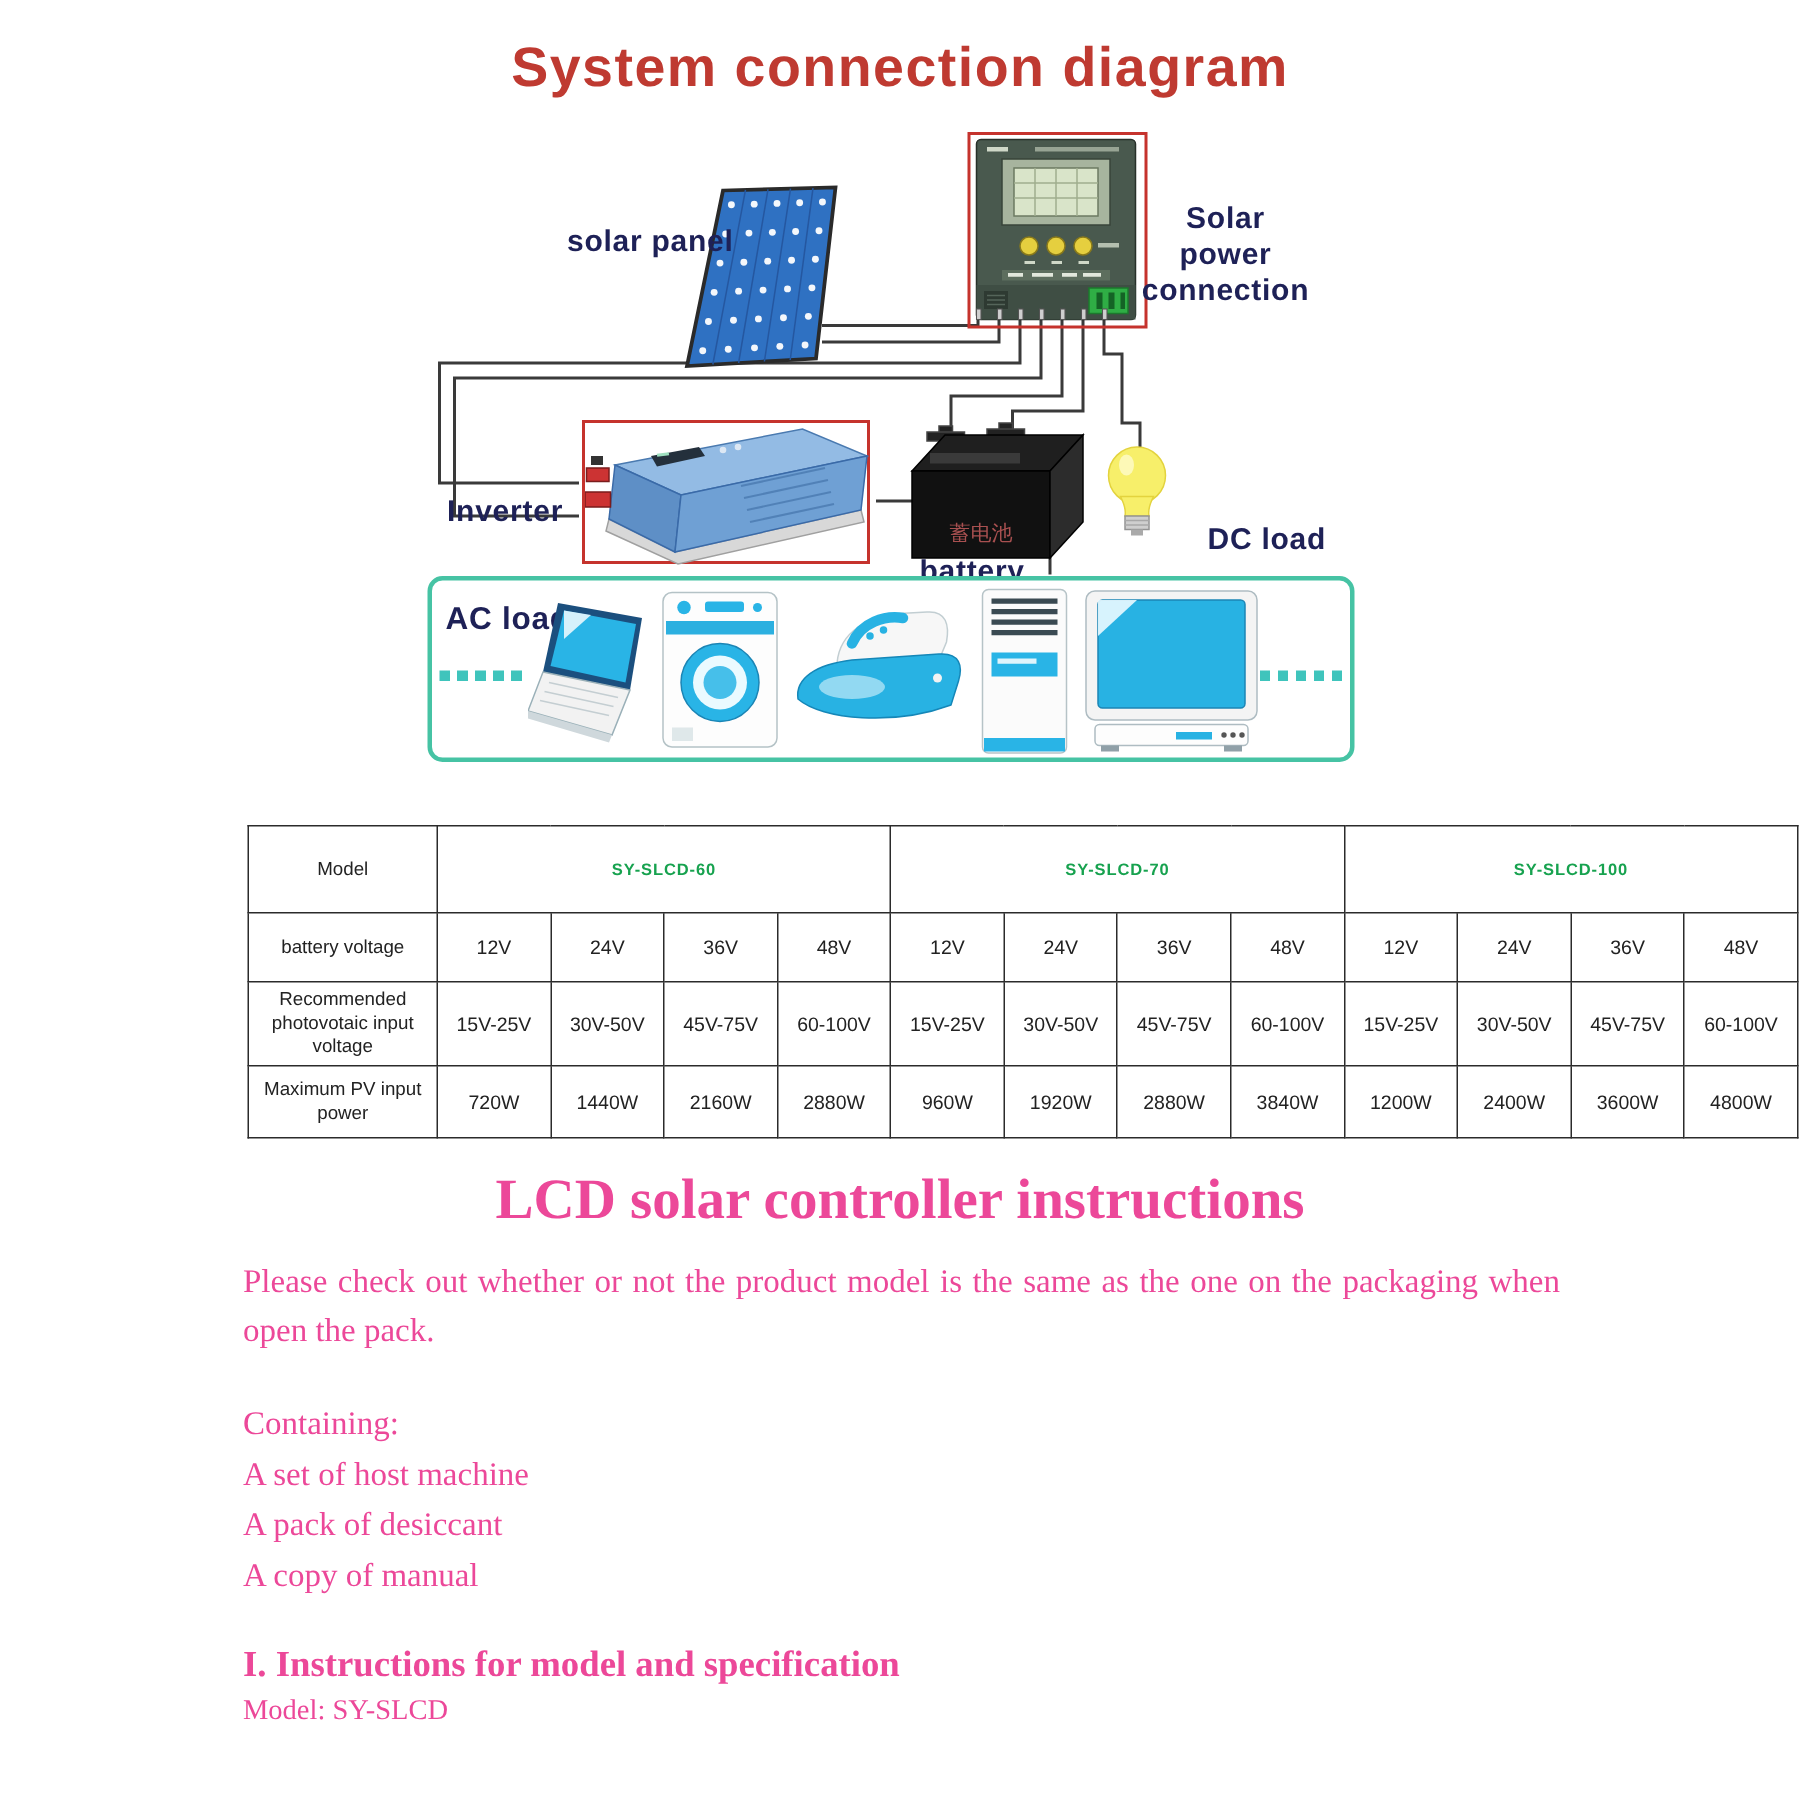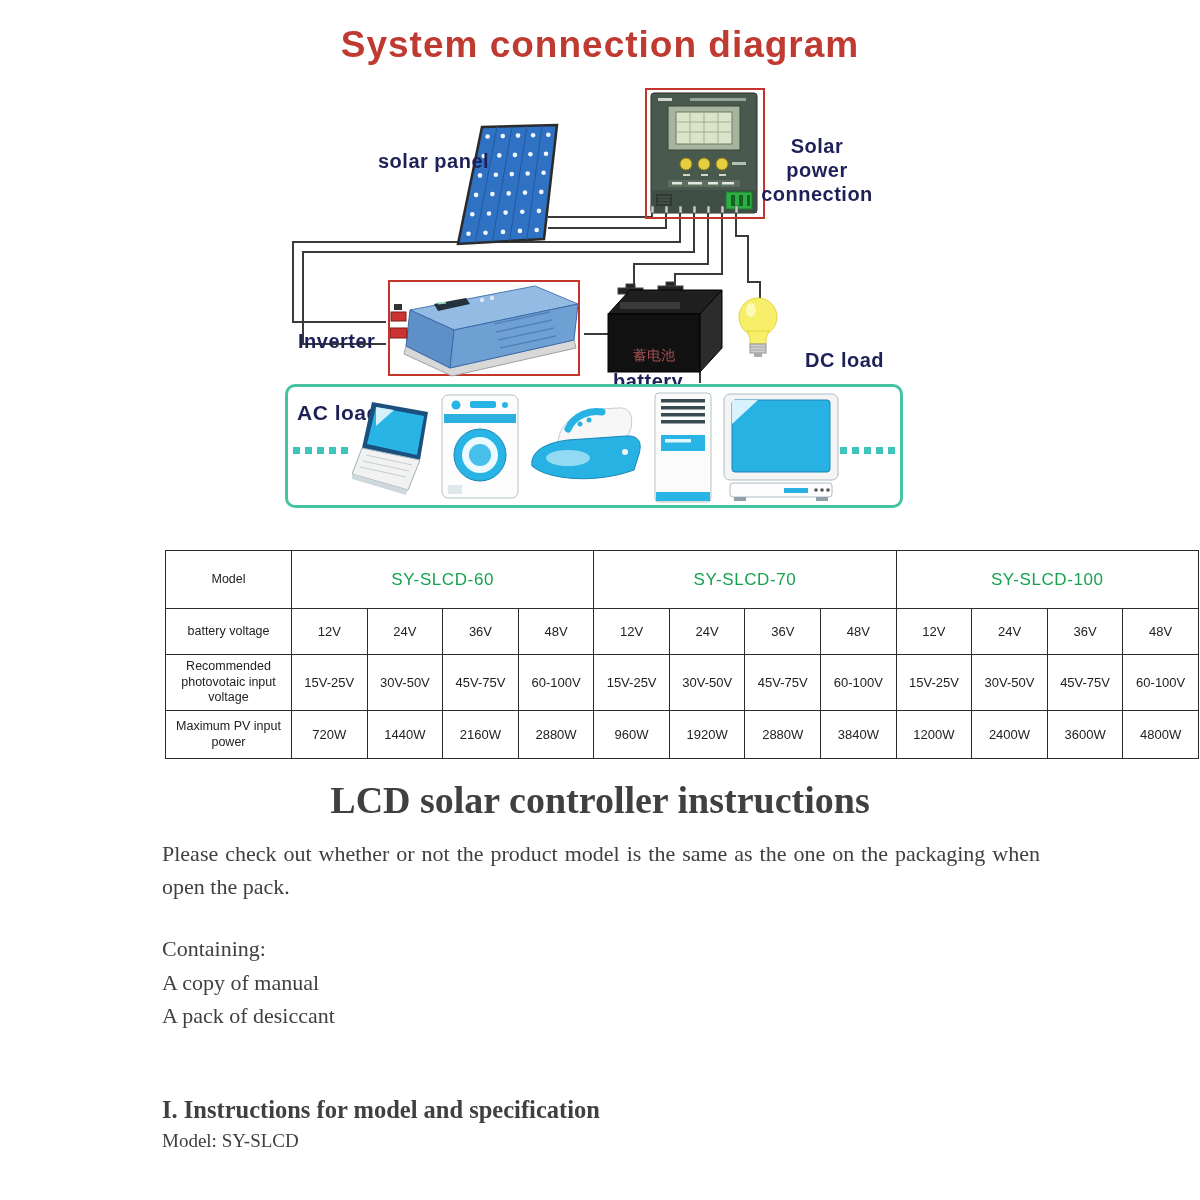--- a/index.html
+++ b/index.html
@@ -19,26 +19,26 @@
   .dots{position:absolute;height:7px;width:58px;
     background:repeating-linear-gradient(90deg,#3fc4bc 0 7px,transparent 7px 12px);}
   .svgabs{position:absolute;}
 
   
   .spec{position:absolute;left:165px;top:550px;width:1034px;border-collapse:collapse;
     table-layout:fixed;font-family:"Liberation Sans",sans-serif;color:#222;}
   .spec td,.spec th{border:1.5px solid #2b2b2b;text-align:center;vertical-align:middle;
     padding:0 2px;font-weight:normal;background:#fff;}
   .spec .rowhead{font-size:12.5px;line-height:1.25;}
-  .spec .model-name{color:#17a24f;font-weight:normal;font-size:17px;letter-spacing:.6px;}
+  .spec .model-name{color:#17a24f;font-weight:bold;font-size:11px;letter-spacing:.6px;}
   .spec .val{font-size:13px;}
   .r1{height:58px;} .r2{height:46px;} .r3{height:56px;} .r4{height:48px;}
 
   
-  .serif{font-family:"Liberation Serif",serif;color:#404040;}
+  .serif{font-family:"Liberation Serif",serif;color:#ec4899;}
   .doc-h1{position:absolute;left:0;top:778px;width:1200px;text-align:center;
     font-size:38px;font-weight:bold;}
   .intro{position:absolute;left:162px;top:838px;width:878px;font-size:22px;
     line-height:1.48;text-align:justify;}
   .containing{position:absolute;left:162px;top:932px;font-size:22px;line-height:33.5px;}
   .sec-h{position:absolute;left:162px;top:1096px;font-size:24.5px;font-weight:bold;}
   .model-line{position:absolute;left:162px;top:1130px;font-size:19px;}
   .input-line{position:absolute;left:162px;top:1160px;font-size:23.5px;}
 </style>
 </head>
@@ -334,20 +334,21 @@
       <td class="val">4800W</td>
     </tr>
   </tbody>
     </table>
 
   <div class="serif doc-h1">LCD solar controller instructions</div>
   <div class="serif intro">Please check out whether or not the product model is the same as the one on the packaging when open the pack.</div>
 
   <div class="serif containing">
     <div>Containing:</div>
+    <div>A set of host machine</div>
+    <div>A pack of desiccant</div>
     <div>A copy of manual</div>
-    <div>A pack of desiccant</div>
   </div>
 
   <div class="serif sec-h">I. Instructions for model and specification</div>
   <div class="serif model-line">Model: SY-SLCD</div>
 
 </div>
 
 </body></html>

